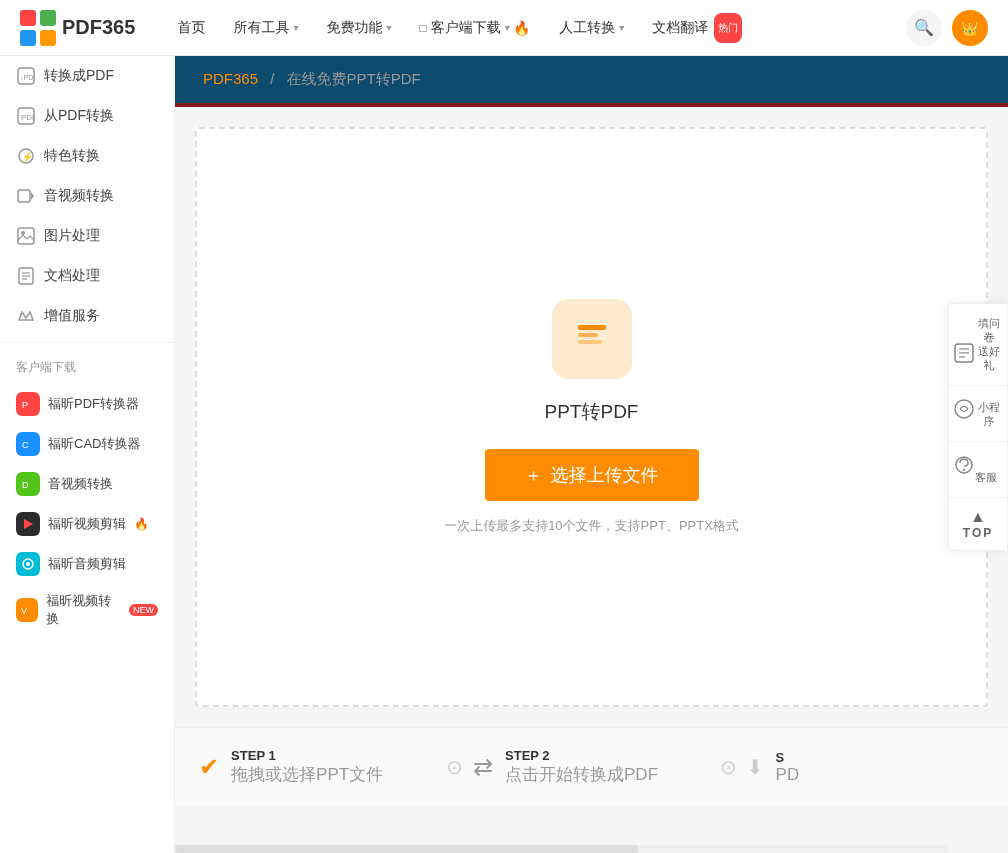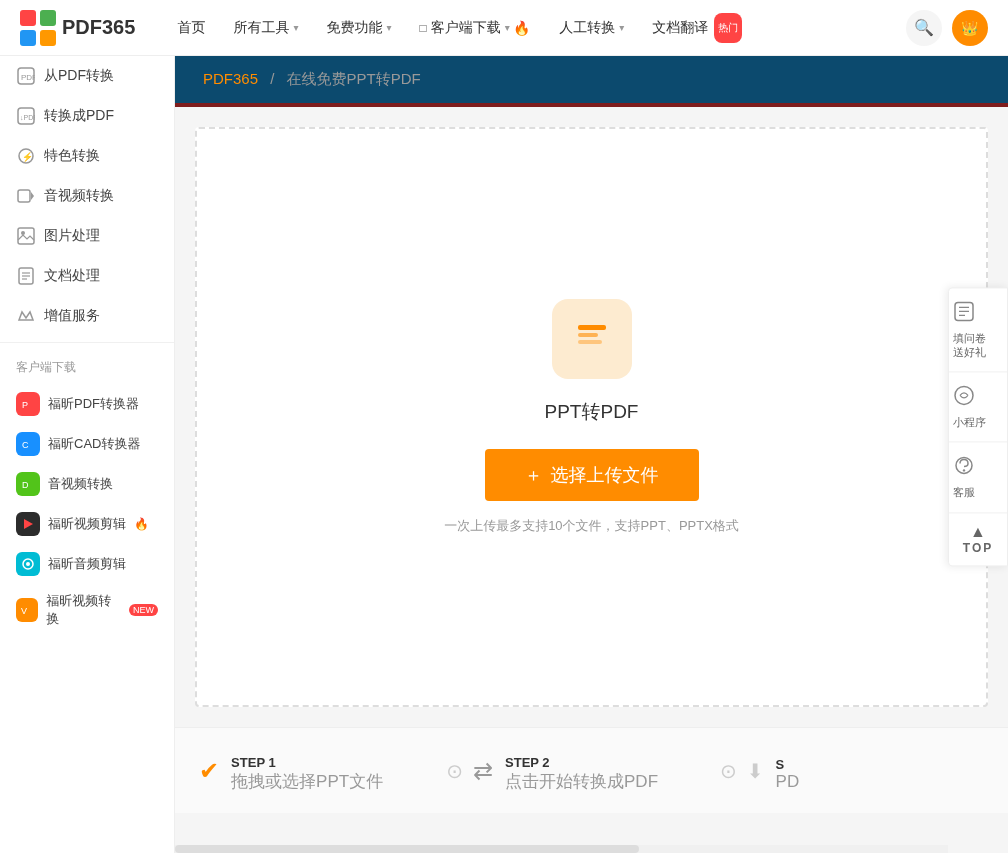--- a/index.html
+++ b/index.html
@@ -260,22 +260,21 @@
       border-radius: 4px 0 0 4px;
       box-shadow: -2px 0 8px rgba(0,0,0,0.08);
       width: 60px;
       display: flex;
       flex-direction: column;
       align-items: center;
       z-index: 100;
     }
     .float-item {
       display: flex;
-      flex-direction: column;
-      align-items: flex-start;
+      align-items: flex-end;
       padding: 12px 4px;
       cursor: pointer;
       border-bottom: 1px solid #f0f0f0;
       width: 100%;
       text-align: center;
     }
     .float-item:last-child { border-bottom: none; }
     .float-icon {
       font-size: 20px;
       color: #666;
@@ -324,21 +323,20 @@
     .step-icon {
       color: #ccc;
       font-size: 24px;
     }
     .step-icon.active { color: #ff8c00; }
     .step-content { }
     .step-num {
       font-size: 13px;
       font-weight: bold;
       color: #333;
-      margin-top: 7px;
     }
     .step-desc {
       font-size: 17px;
       color: #999;
     }
     .step-arrow {
       color: #ccc;
       font-size: 20px;
       margin: 0 10px;
     }
@@ -418,33 +416,33 @@
   </div>
 </div>
 
 <div class="layout">
 
   <div class="sidebar">
     <div class="sidebar-item">
       <span class="si-icon">
         <svg width="18" height="18" viewBox="0 0 18 18">
             <rect x="1" y="1" width="16" height="16" rx="3" fill="none" stroke="#999" stroke-width="1.5"></rect>
-            <text x="4" y="13" font-size="8" fill="#999">PDF</text>
+            <text x="3" y="13" font-size="7" fill="#999">↓PDF</text>
           </svg>
       </span>
-      <span>从PDF转换</span>
+      <span>转换成PDF</span>
     </div>
     <div class="sidebar-item">
       <span class="si-icon">
         <svg width="18" height="18" viewBox="0 0 18 18">
             <rect x="1" y="1" width="16" height="16" rx="3" fill="none" stroke="#999" stroke-width="1.5"></rect>
-            <text x="3" y="13" font-size="7" fill="#999">↓PDF</text>
+            <text x="4" y="13" font-size="8" fill="#999">PDF</text>
           </svg>
       </span>
-      <span>转换成PDF</span>
+      <span>从PDF转换</span>
     </div>
     <div class="sidebar-item">
       <span class="si-icon">
         <svg width="18" height="18" viewBox="0 0 18 18">
             <circle cx="9" cy="9" r="7" fill="none" stroke="#999" stroke-width="1.5"></circle>
             <text x="5" y="13" font-size="9" fill="#999">⚡</text>
           </svg>
       </span>
       <span>特色转换</span>
     </div>

